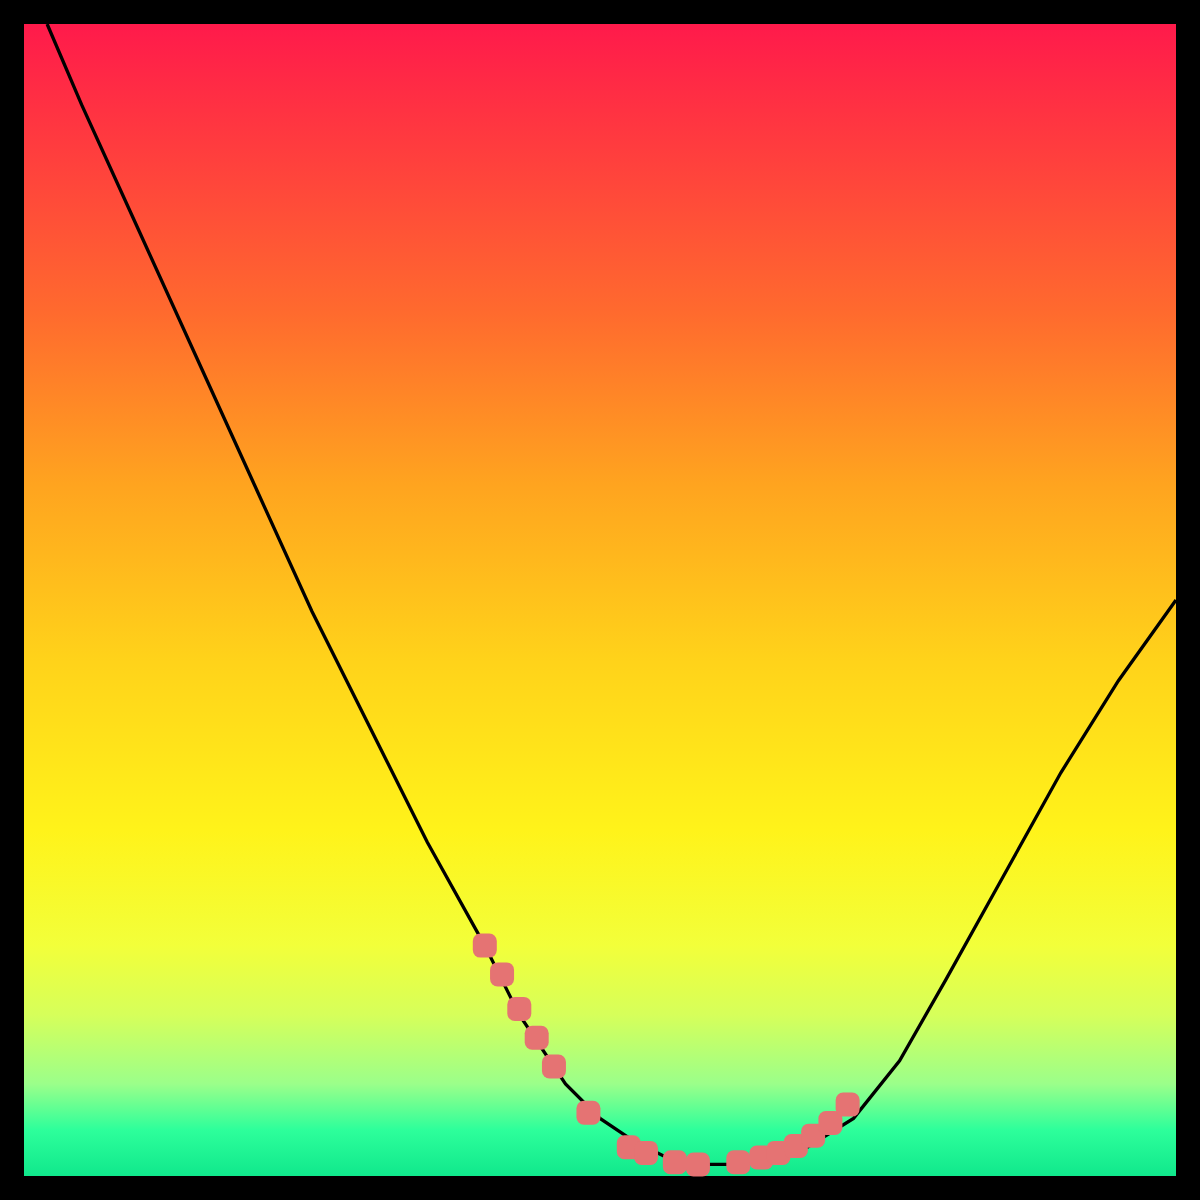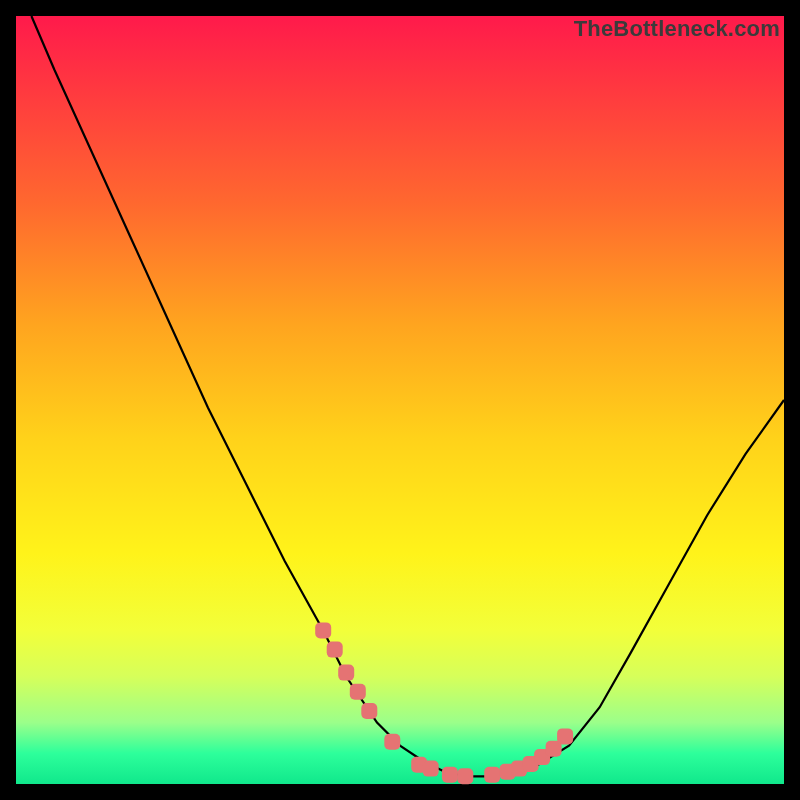--- a/index.html
+++ b/index.html
@@ -51,21 +51,20 @@
     width: 768px;
     height: 768px;
     overflow: visible;
   }
 </style>
 </head>
 <body>
 
 <div class="frame">
   <div class="plot-area">
-    <div class="watermark">TheBottleneck.com</div>
     <svg class="curve" viewBox="0 0 768 768">
       <path id="main-curve" fill="none" stroke="#000000" stroke-width="2.2" d="M 15.4 0.0 L 38.4 53.8 L 76.8 138.2 L 115.2 222.7 L 153.6 307.2 L 192.0 391.7 L 230.4 468.5 L 268.8 545.3 L 307.2 614.4 L 330.2 660.5 L 361.0 706.6 L 384.0 729.6 L 407.0 745.0 L 430.1 756.5 L 453.1 760.3 L 476.2 760.3 L 499.2 756.5 L 522.2 748.8 L 553.0 729.6 L 583.7 691.2 L 614.4 637.4 L 652.8 568.3 L 691.2 499.2 L 729.6 437.8 L 768.0 384.0"></path>
       <g id="markers">
           <rect x="299.2" y="606.4" width="16" height="16" rx="5" ry="5" fill="#e57373"></rect>
           <rect x="310.7" y="625.6" width="16" height="16" rx="5" ry="5" fill="#e57373"></rect>
           <rect x="322.2" y="648.6" width="16" height="16" rx="5" ry="5" fill="#e57373"></rect>
           <rect x="333.8" y="667.8" width="16" height="16" rx="5" ry="5" fill="#e57373"></rect>
           <rect x="345.3" y="687.0" width="16" height="16" rx="5" ry="5" fill="#e57373"></rect>
           <rect x="368.3" y="717.8" width="16" height="16" rx="5" ry="5" fill="#e57373"></rect>
           <rect x="395.2" y="740.8" width="16" height="16" rx="5" ry="5" fill="#e57373"></rect>

